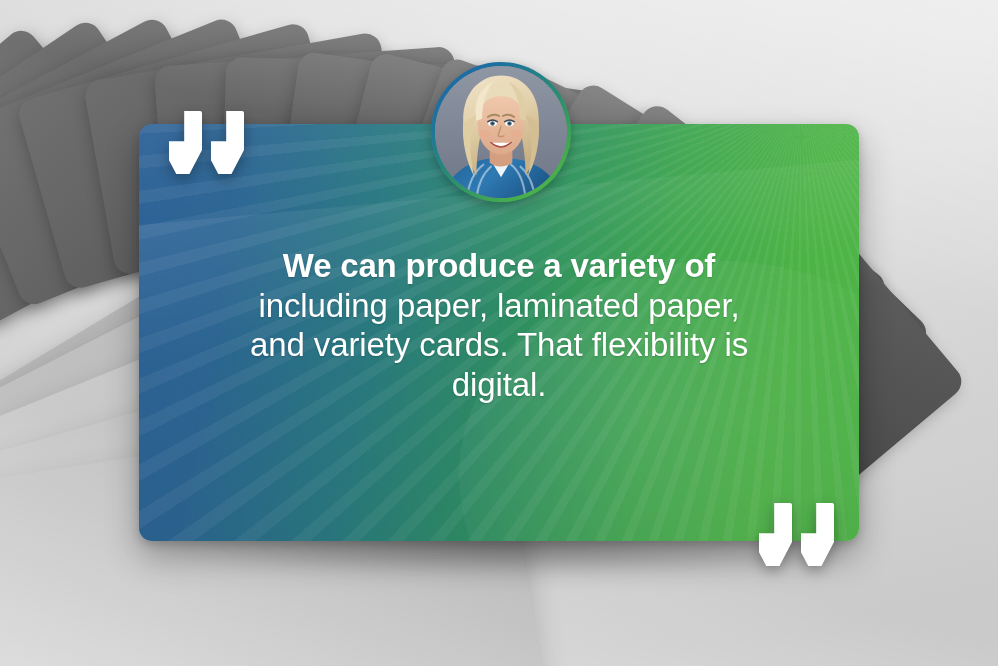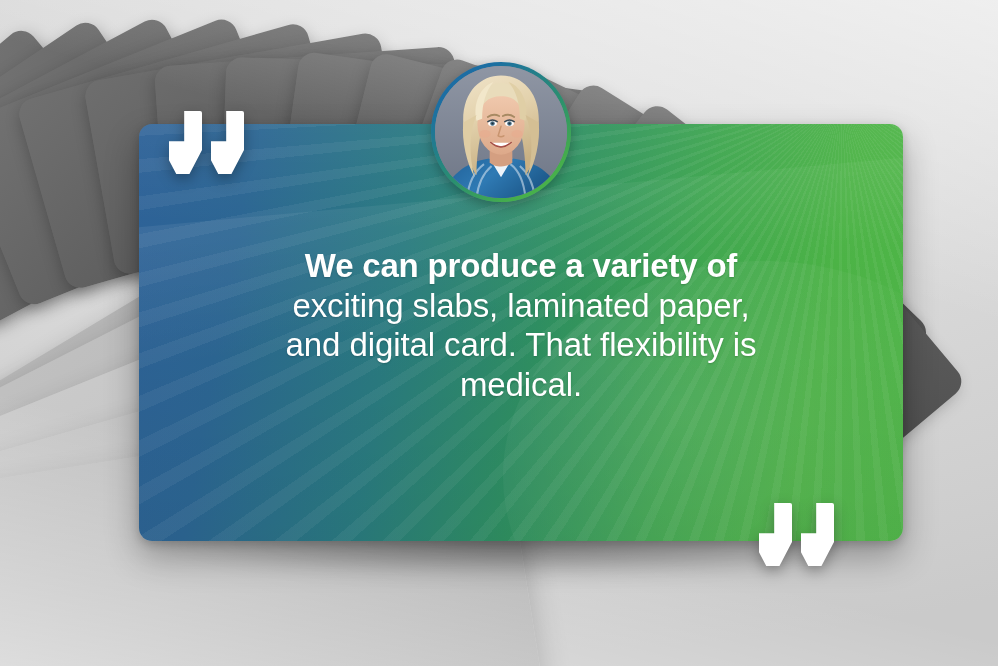--- a/index.html
+++ b/index.html
@@ -66,21 +66,20 @@
     overflow: hidden;
     box-shadow: 0 16px 34px rgba(0,0,0,0.30), 0 3px 10px rgba(0,0,0,0.18);
     background: linear-gradient(100deg,
         #2e6298 0%,
         #2c6693 14%,
         #2a7b80 34%,
         #2f9062 52%,
         #3ea64e 70%,
         #4cb346 86%,
         #4fb648 100%);
-    padding-left: 44px;
   }
   .qc-rays {
     position: absolute;
     inset: 0;
     background:
       repeating-conic-gradient(from 192deg at 92% -6%,
         rgba(255,255,255,0.055) 0deg 1.1deg,
         rgba(255,255,255,0.0) 1.1deg 3.0deg);
     opacity: .95;
   }
@@ -247,23 +246,23 @@
   <div class="card-shadow"></div>
 
   <div class="quote-card">
     <div class="qc-rays"></div>
     <div class="qc-band"></div>
     <div class="qc-blob"></div>
     <div class="qc-vert"></div>
 
     <div class="quote-text">
       <span class="ql bold">We can produce a variety of</span>
-      <span class="ql light">exciting slabs, laminated paper,</span>
-      <span class="ql light">and digital card. That flexibility is</span>
-      <span class="ql light">medical.</span>
+      <span class="ql light">including paper, laminated paper,</span>
+      <span class="ql light">and variety cards. That flexibility is</span>
+      <span class="ql light">digital.</span>
     </div>
   </div>
 
   <div class="qmark open">
     <div class="qglyph"></div>
     <div class="qglyph"></div>
   </div>
 
   <div class="qmark close">
     <div class="qglyph"></div>

